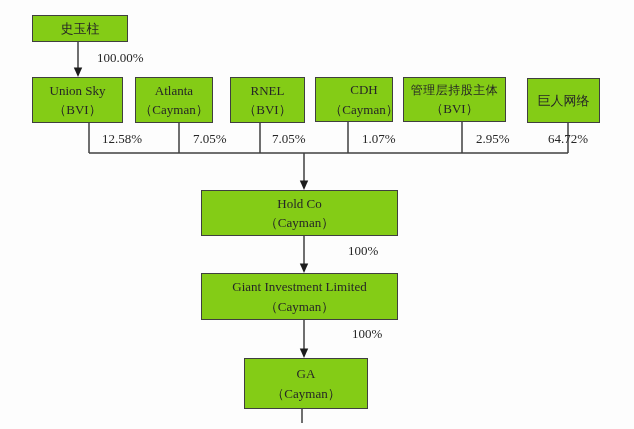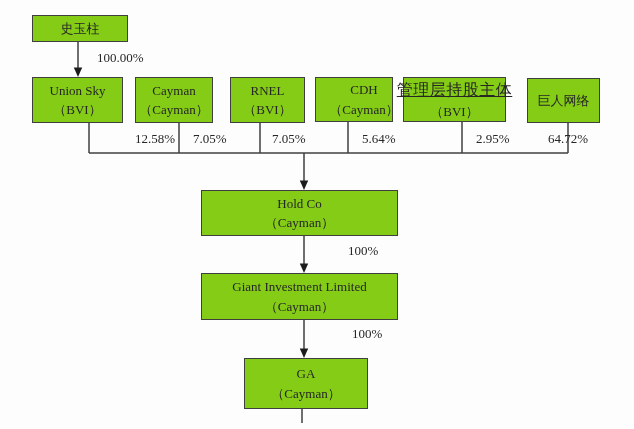--- a/index.html
+++ b/index.html
@@ -25,21 +25,21 @@
     flex-direction: column;
     align-items: center;
     justify-content: center;
     text-align: center;
     font-size: 13px;
     line-height: 1.5;
     z-index: 2;
   }
   .node .l1 { white-space: nowrap; }
   .node .l2 { white-space: nowrap; }
-  .node.small-cjk .l1 { font-size: 16px; letter-spacing: 0.5px; text-decoration: underline; }
+  .node.small-cjk .l1 { font-size: 12px; letter-spacing: 0.5px; }
   .pct {
     position: absolute;
     font-size: 13px;
     white-space: nowrap;
     z-index: 2;
     color: #262626;
   }
   svg.wires {
     position: absolute;
     left: 0;
@@ -85,21 +85,21 @@
   <div class="node" style="left:32px;  top:15px;  width:96px;  height:27px;">
     <span class="l1">史玉柱</span>
   </div>
 
   <div class="node" style="left:32px;  top:77px;  width:91px;  height:46px;">
     <span class="l1">Union Sky</span>
     <span class="l2">（BVI）</span>
   </div>
 
   <div class="node" style="left:135px; top:77px;  width:78px;  height:46px;">
-    <span class="l1">Cayman</span>
+    <span class="l1">Atlanta</span>
     <span class="l2">（Cayman）</span>
   </div>
 
   <div class="node" style="left:230px; top:77px;  width:75px;  height:46px;">
     <span class="l1">RNEL</span>
     <span class="l2">（BVI）</span>
   </div>
 
   <div class="node" style="left:315px; top:77px;  width:78px;  height:45px;padding-left:20px;">
     <span class="l1">CDH</span>
@@ -124,22 +124,22 @@
     <span class="l1">Giant Investment Limited</span>
     <span class="l2">（Cayman）</span>
   </div>
 
   <div class="node" style="left:244px; top:358px; width:124px; height:51px;">
     <span class="l1">GA</span>
     <span class="l2">（Cayman）</span>
   </div>
 
   <div class="pct" style="left:97px;  top:50px;">100.00%</div>
-  <div class="pct" style="left:102px; top:131px;margin-left:33px;">12.58%</div>
+  <div class="pct" style="left:102px; top:131px;">12.58%</div>
   <div class="pct" style="left:193px; top:131px;">7.05%</div>
   <div class="pct" style="left:272px; top:131px;">7.05%</div>
-  <div class="pct" style="left:362px; top:131px;">5.64%</div>
+  <div class="pct" style="left:362px; top:131px;">1.07%</div>
   <div class="pct" style="left:476px; top:131px;">2.95%</div>
   <div class="pct" style="left:548px; top:131px;text-align:right;">64.72%</div>
   <div class="pct" style="left:348px; top:243px;">100%</div>
   <div class="pct" style="left:352px; top:326px;">100%</div>
 
 </div>
 
 </body></html>

